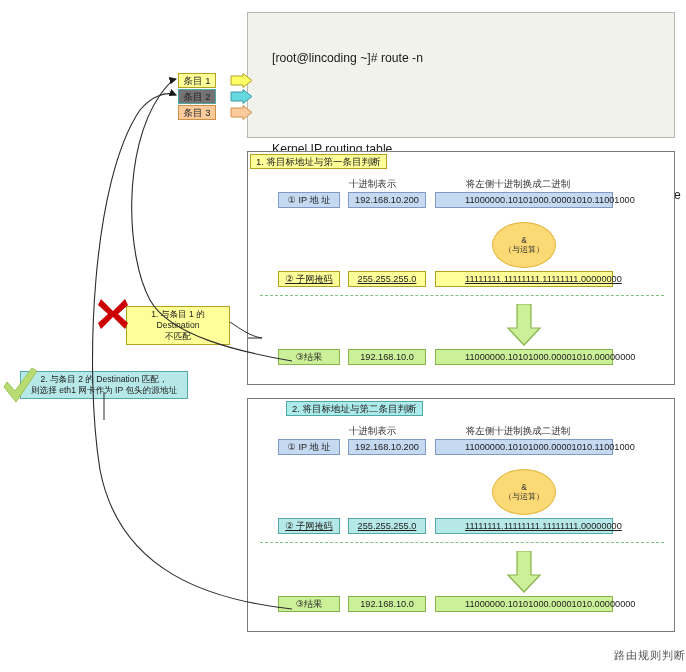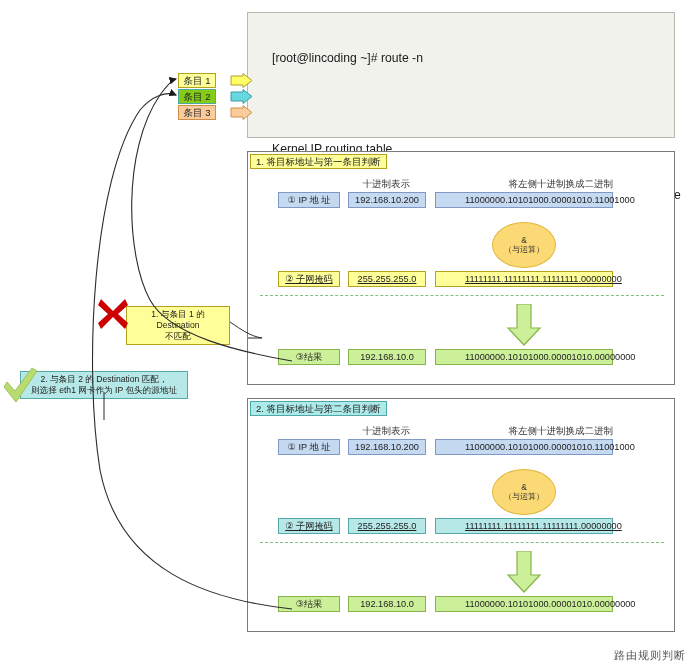--- a/index.html
+++ b/index.html
@@ -52,21 +52,21 @@
   .entry {
     width: 38px; height: 15px;
     box-sizing: border-box;
     border: 1px solid #a08a4a;
     font-size: 9.5px;
     line-height: 13px;
     text-align: center;
     color: #222;
   }
   #entry1 { left: 178px; top: 73px; background: #ffff99; border-color: #b3a11f; }
-  #entry2 { left: 178px; top: 89px; background: #84cc16; border-color: #4fa8a8; }
+  #entry2 { left: 178px; top: 89px; background: #737373; border-color: #4fa8a8; }
   #entry3 { left: 178px; top: 105px; background: #fbcb9c; border-color: #d09048; }
 
   
   .panel {
     box-sizing: border-box;
     border: 1px solid #7a7a7a;
     background: #ffffff;
   }
   #panel1 { left: 247px; top: 151px; width: 428px; height: 234px; }
   #panel2 { left: 247px; top: 398px; width: 428px; height: 234px; }
@@ -76,28 +76,28 @@
     left: 2px; top: 2px;
     height: 15px;
     box-sizing: border-box;
     padding: 0 5px;
     font-size: 9.5px;
     line-height: 14px;
     border: 1px solid #9a9a5a;
     white-space: nowrap;
   }
   #panel1 .panel-title { background: #ffff99; border-color: #b3a11f; }
-  #panel2 .panel-title { background: #adebeb; border-color: #4fa8a8; }
+  #panel2 .panel-title { background: #adebeb; border-color: #4fa8a8; margin-left: 36px; }
 
   .colhead {
     position: absolute;
     font-size: 9.5px;
     color: #333;
     white-space: nowrap;
-    text-align: right;
+    text-align: center;
   }
   .colhead.dec { left: 87px; top: 26px; width: 75px; }
   .colhead.bin { left: 175px; top: 26px; width: 190px; }
 
   .cell {
     position: absolute;
     box-sizing: border-box;
     border: 1px solid #888;
     font-size: 9.2px;
     line-height: 14px;

